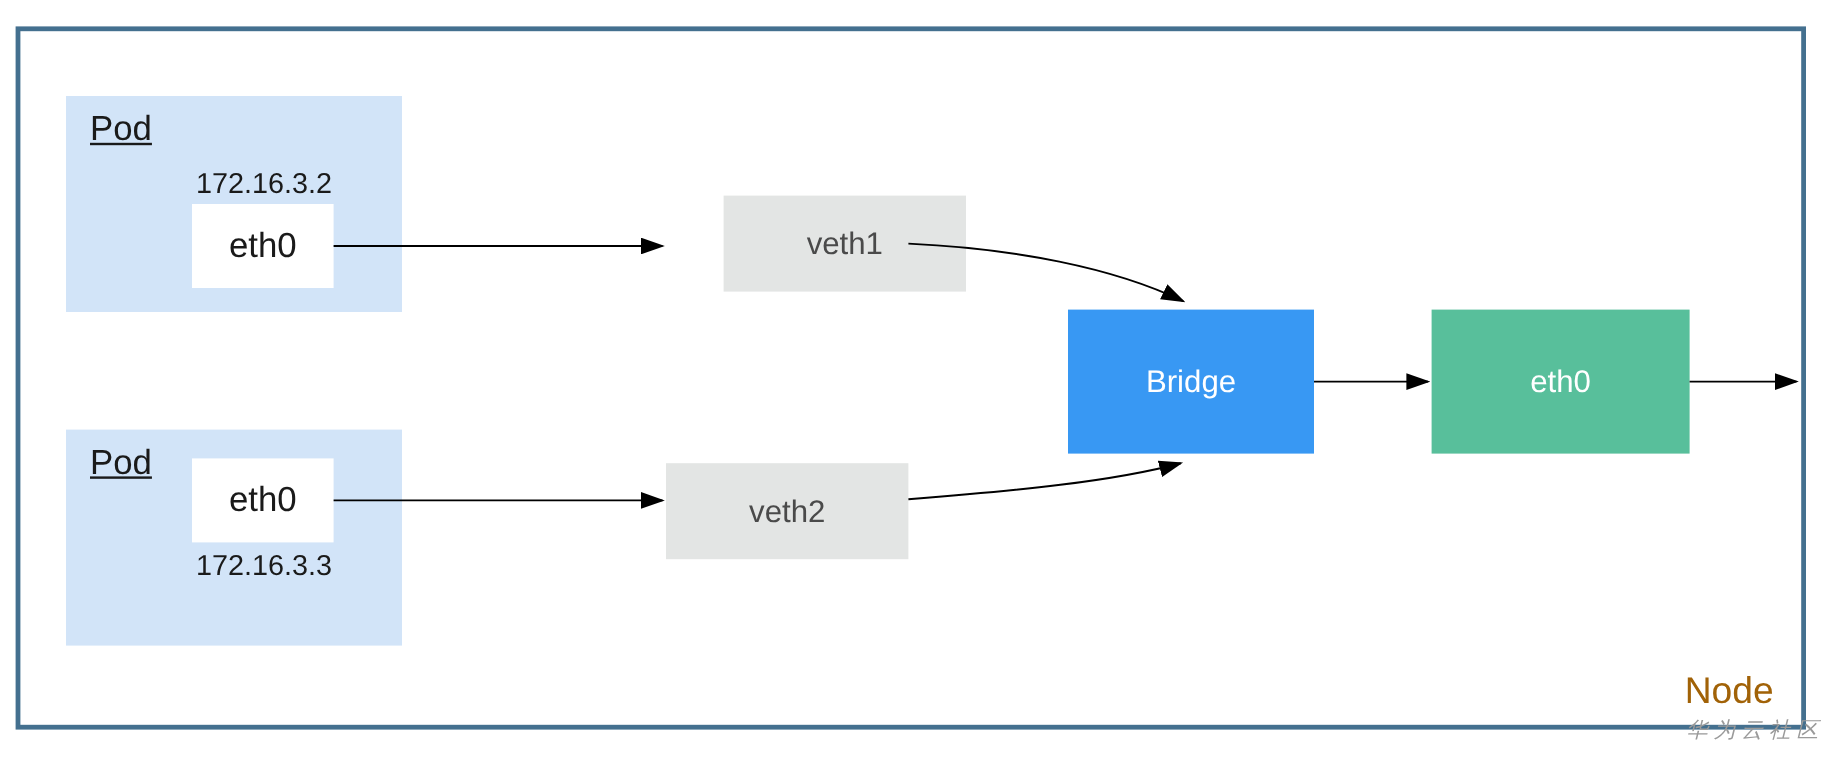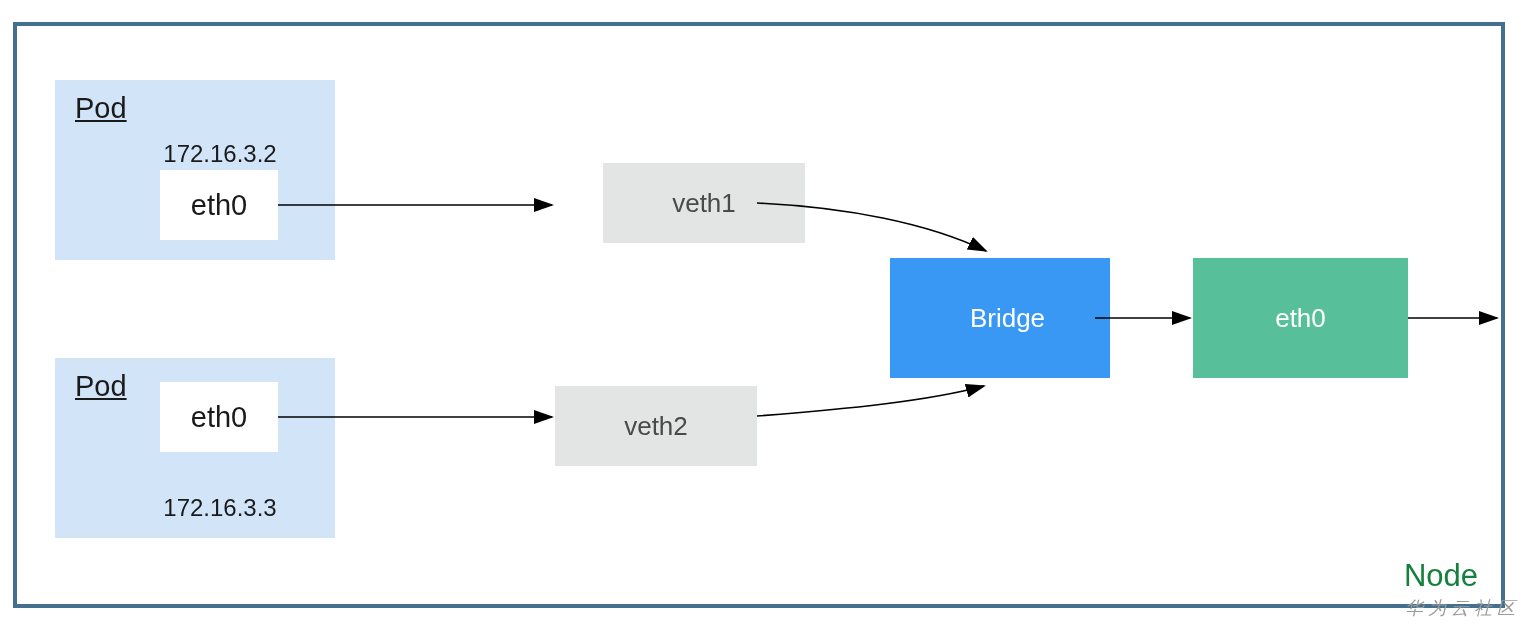--- a/index.html
+++ b/index.html
@@ -24,43 +24,43 @@
   }
   .pod-1{left:55px;top:80px;}
   .pod-2{left:55px;top:358px;}
   .pod-label{
     position:absolute;left:20px;top:12px;font-size:29px;color:#1a1a1a;text-decoration:underline;
   }
   .pod-ip{
     position:absolute;font-size:24px;color:#1a1a1a;width:180px;text-align:center;left:75px;
   }
   .pod-1 .pod-ip{top:60px;}
-  .pod-2 .pod-ip{top:100px;margin-top:36px;}
+  .pod-2 .pod-ip{top:100px;}
   .pod-eth{
     position:absolute;left:105px;width:118px;height:70px;background:#ffffff;
     display:flex;align-items:center;justify-content:center;font-size:29px;color:#1a1a1a;
   }
   .pod-1 .pod-eth{top:90px;}
   .pod-2 .pod-eth{top:24px;}
   .veth{
     position:absolute;width:202px;height:80px;background:var(--veth-bg);
     display:flex;align-items:center;justify-content:center;font-size:26px;color:#4a4a4a;
   }
   .veth-1{left:555px;top:163px;margin-left:48px;}
   .veth-2{left:555px;top:386px;}
   .chip{
     position:absolute;width:205px;height:120px;color:#ffffff;
     display:flex;flex-direction:column;align-items:center;justify-content:center;
     font-size:26px;line-height:34px;
   }
-  .bridge{left:890px;top:258px;background:var(--bridge-bg);padding-left:15px;}
+  .bridge{left:890px;top:258px;background:var(--bridge-bg);}
   .node-eth{left:1193px;top:258px;width:215px;background:var(--node-eth-bg);}
   .node-label{
     position:absolute;left:1373px;top:558px;width:105px;text-align:right;
-    font-size:31px;color:#15803d;
+    font-size:31px;color:#a16207;
   }
   .watermark{
     position:absolute;left:1405px;top:596px;font-size:18px;letter-spacing:5px;
     color:var(--watermark);white-space:nowrap;font-style:italic;
   }
   .arrows{position:absolute;left:0;top:0;pointer-events:none;}
 </style>
 </head>
 <body>
 

